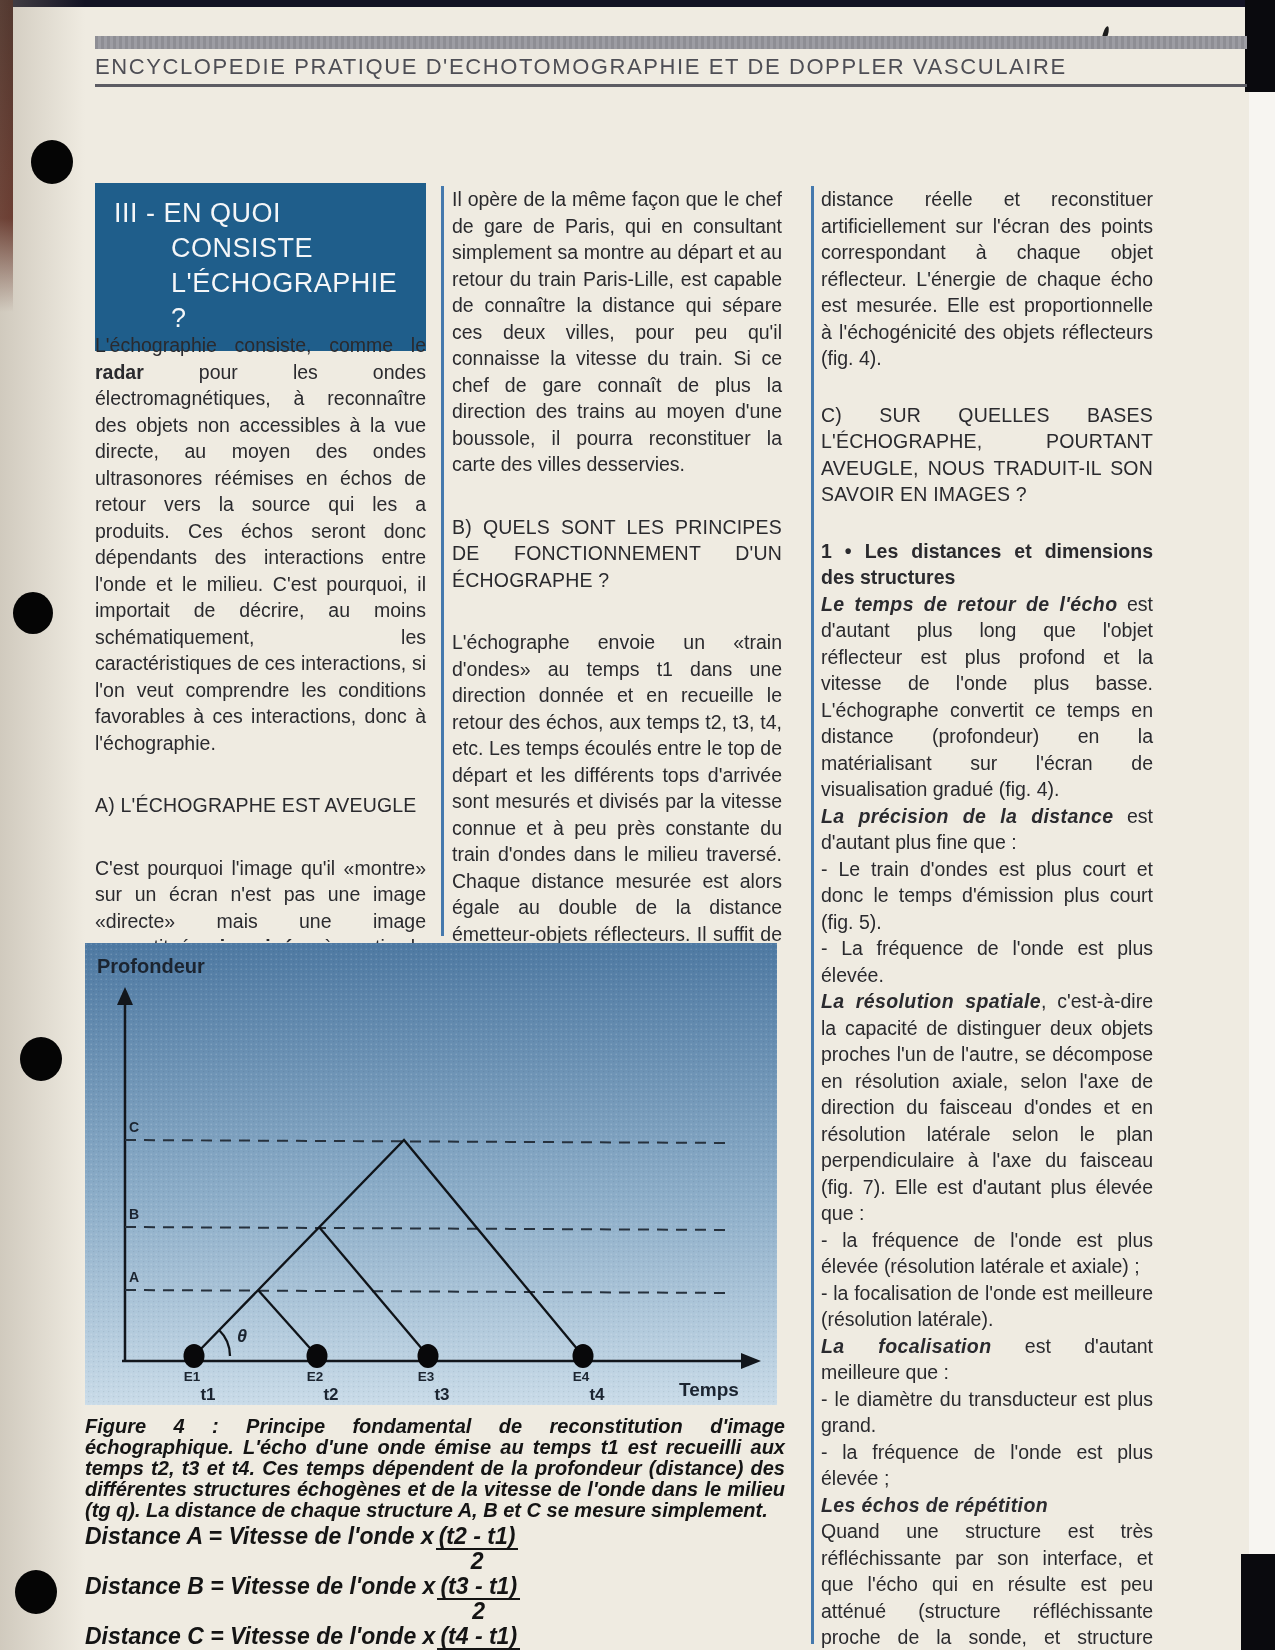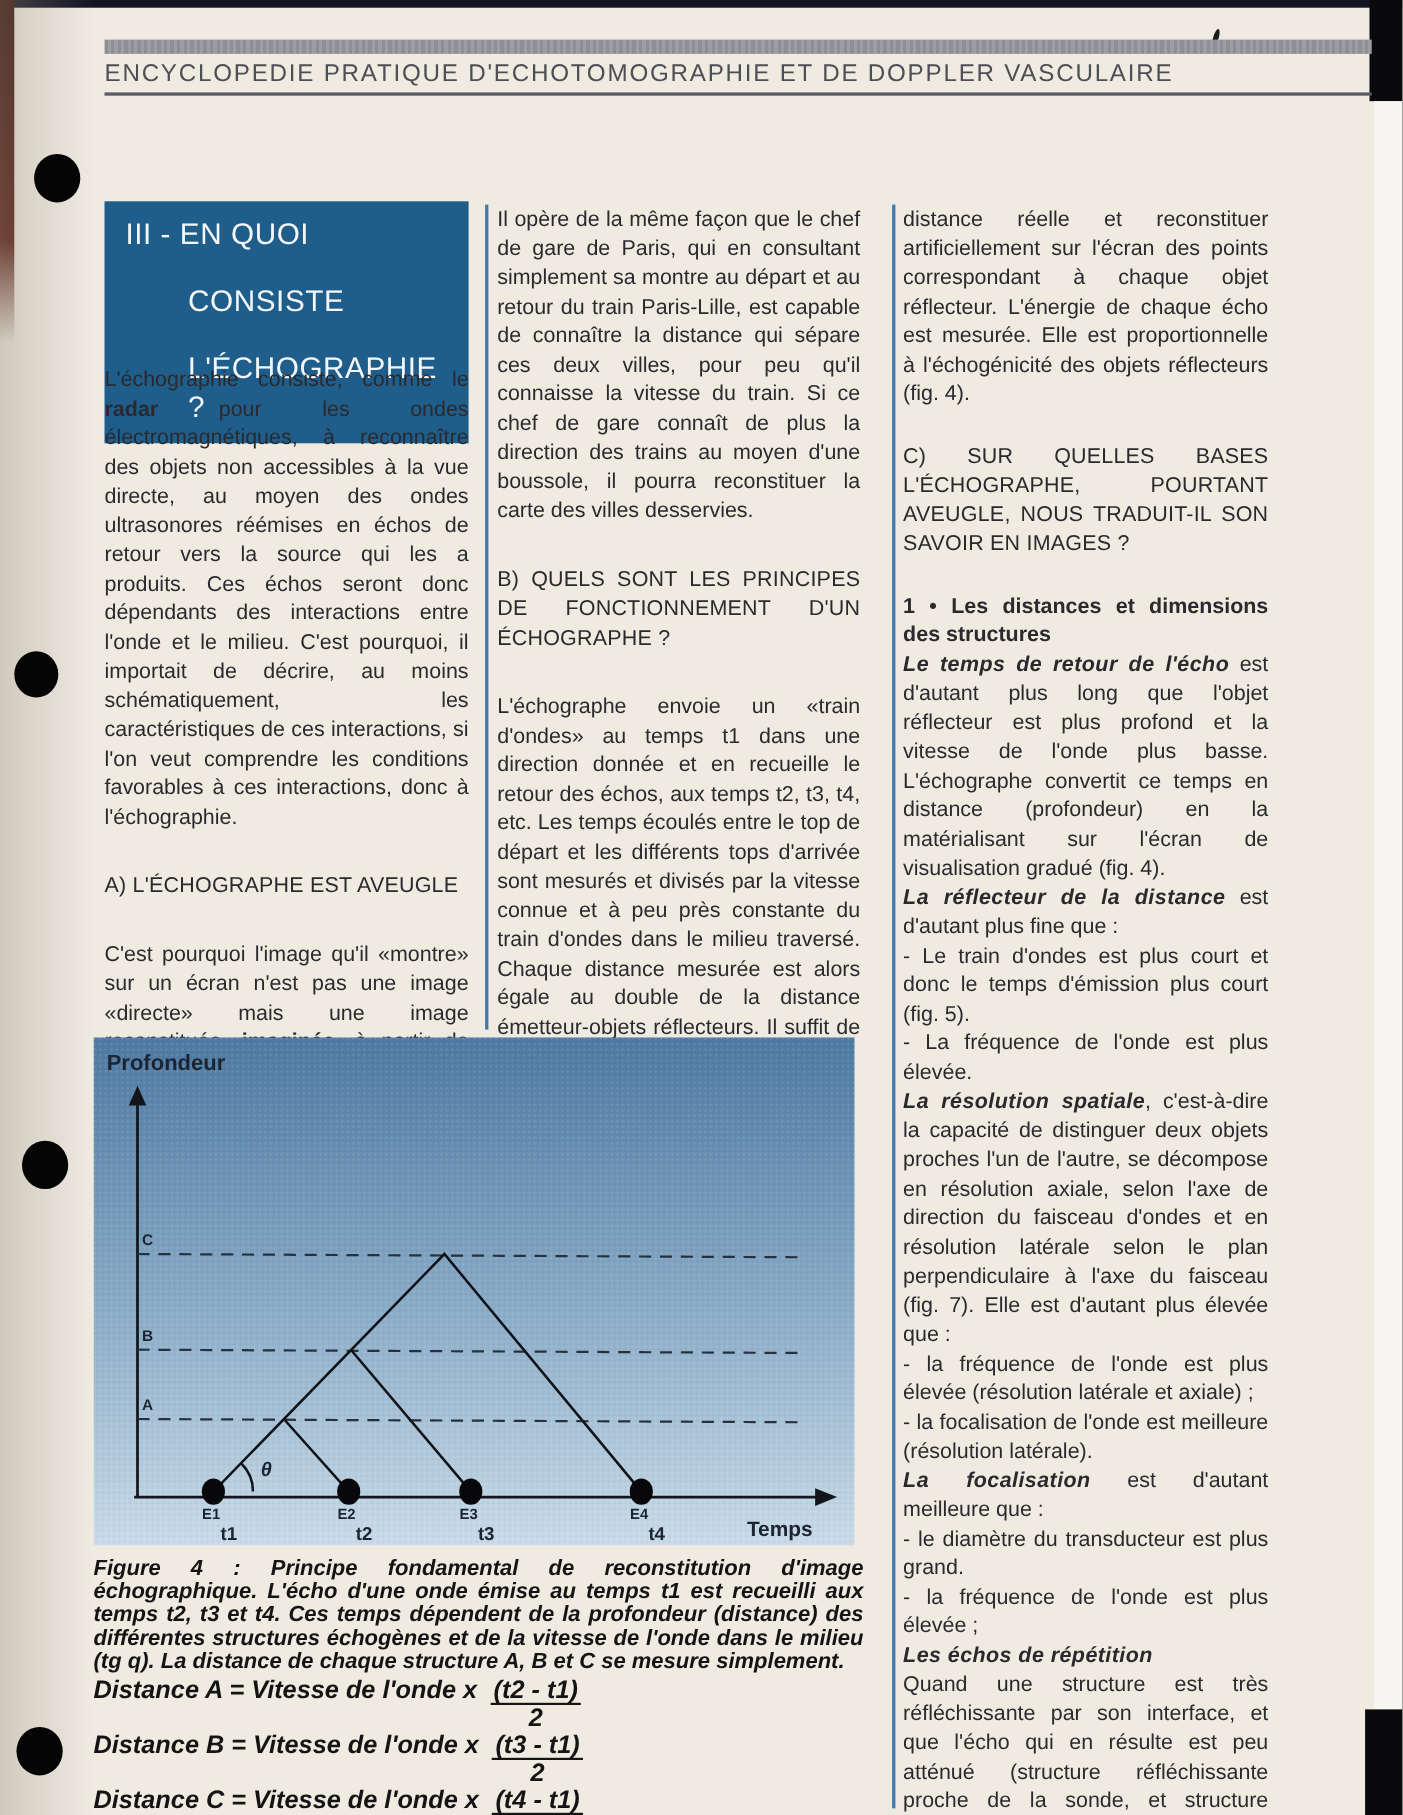--- a/index.html
+++ b/index.html
@@ -21,21 +21,21 @@
   .ink-mark{position:absolute;left:1103px;top:26px;width:5px;height:16px;background:#1c1c1c;border-radius:60% 60% 60% 0;transform:rotate(16deg);}
 
   
   .header{position:absolute;left:95px;top:36px;width:1152px;}
   .header-bar{height:13px;background:repeating-linear-gradient(90deg,#8e8e94 0 3px,#9d9da3 3px 6px);}
   .header-title{margin-top:5px;font-size:22px;font-weight:normal;letter-spacing:1.6px;color:#4e4e55;white-space:nowrap;}
   .header-underline{height:3px;background:#5c5c63;margin-top:4px;}
 
   
   .titlebox{position:absolute;left:95px;top:183px;width:331px;box-sizing:border-box;background:#1f5e8b;color:#f4f6f8;font-weight:normal;font-size:27px;line-height:35px;padding:13px 8px 15px 19px;letter-spacing:.5px;}
-  .titlebox .indent{padding-left:57px;margin-top:26px;}
+  .titlebox .indent{padding-left:57px;}
 
   
   .col{position:absolute;color:#2a2a2e;font-size:19.5px;line-height:26.5px;}
   .col p{margin:0;text-align:justify;}
   .col1{left:95px;top:332px;width:331px;}
   .col2{left:452px;top:186px;width:330px;}
   .col3{left:821px;top:186px;width:332px;}
   .gap-lg{margin-bottom:36px !important;}
   .gap-md{margin-bottom:30px !important;}
   .heading{letter-spacing:.2px;}
@@ -48,21 +48,21 @@
   .sep2{left:811px;top:186px;height:1458px;}
 
   
   .figure{position:absolute;left:85px;top:943px;width:692px;height:558px;font-weight:bold;}
   .figure svg{display:block;}
 
   
   .caption{position:absolute;left:85px;top:1416px;width:700px;font-size:20px;line-height:21px;font-weight:bold;font-style:italic;color:#141414;text-align:justify;margin:0;}
   .formulas{position:absolute;left:85px;top:1526px;width:700px;color:#141414;}
   .formula{height:50px;font-size:23px;line-height:20px;font-weight:bold;font-style:italic;}
-  .frac{display:inline-block;vertical-align:top;text-align:center;margin-left:12px;}
+  .frac{display:inline-block;vertical-align:top;text-align:center;margin-left:2px;}
   .frac .num{display:block;border-bottom:2.5px solid #141414;padding:0 3px 2px;}
   .frac .den{display:block;padding-top:1px;}
 </style>
 </head>
 <body>
 
 <div class="scan">
 
   <div class="edge-top"></div>
   <div class="spine"></div>
@@ -101,21 +101,21 @@
     <p class="gap-lg">Il opère de la même façon que le chef de gare de Paris, qui en consultant simplement sa montre au départ et au retour du train Paris-Lille, est capable de connaître la distance qui sépare ces deux villes, pour peu qu'il connaisse la vitesse du train. Si ce chef de gare connaît de plus la direction des trains au moyen d'une boussole, il pourra reconstituer la carte des villes desservies.</p>
     <p class="heading gap-lg">B) QUELS SONT LES PRINCIPES DE FONCTIONNEMENT D'UN ÉCHOGRAPHE ?</p>
     <p>L'échographe envoie un «train d'ondes» au temps t1 dans une direction donnée et en recueille le retour des échos, aux temps t2, t3, t4, etc. Les temps écoulés entre le top de départ et les différents tops d'arrivée sont mesurés et divisés par la vitesse connue et à peu près constante du train d'ondes dans le milieu traversé. Chaque distance mesurée est alors égale au double de la distance émetteur-objets réflecteurs. Il suffit de la diviser par deux pour connaître la</p>
   </div>
 
   <div class="col col3">
     <p class="gap-md">distance réelle et reconstituer artificiellement sur l'écran des points correspondant à chaque objet réflecteur. L'énergie de chaque écho est mesurée. Elle est proportionnelle à l'échogénicité des objets réflecteurs (fig. 4).</p>
     <p class="heading gap-md">C) SUR QUELLES BASES L'ÉCHOGRAPHE, POURTANT AVEUGLE, NOUS TRADUIT-IL SON SAVOIR EN IMAGES ?</p>
     <p class="subhead">1 • Les distances et dimensions des structures</p>
     <p><span class="bi">Le temps de retour de l'écho</span><span> est d'autant plus long que l'objet réflecteur est plus profond et la vitesse de l'onde plus basse. L'échographe convertit ce temps en distance (profondeur) en la matérialisant sur l'écran de visualisation gradué (fig. 4).</span></p>
-    <p><span class="bi">La réflecteur de la distance</span><span> est d'autant plus fine que :</span></p>
+    <p><span class="bi">La précision de la distance</span><span> est d'autant plus fine que :</span></p>
     <p>- Le train d'ondes est plus court et donc le temps d'émission plus court (fig. 5).</p>
     <p>- La fréquence de l'onde est plus élevée.</p>
     <p><span class="bi">La résolution spatiale</span><span>, c'est-à-dire la capacité de distinguer deux objets proches l'un de l'autre, se décompose en résolution axiale, selon l'axe de direction du faisceau d'ondes et en résolution latérale selon le plan perpendiculaire à l'axe du faisceau (fig. 7). Elle est d'autant plus élevée que :</span></p>
     <p>- la fréquence de l'onde est plus élevée (résolution latérale et axiale) ;</p>
     <p>- la focalisation de l'onde est meilleure (résolution latérale).</p>
     <p><span class="bi">La focalisation</span><span> est d'autant meilleure que :</span></p>
     <p>- le diamètre du transducteur est plus grand.</p>
     <p>- la fréquence de l'onde est plus élevée ;</p>
     <p class="bi">Les échos de répétition</p>
     <p>Quand une structure est très réfléchissante par son interface, et que l'écho qui en résulte est peu atténué (structure réfléchissante proche de la sonde, et structure intermédiaire peu atténuante notamment), l'écho rebondit sur le</p>

